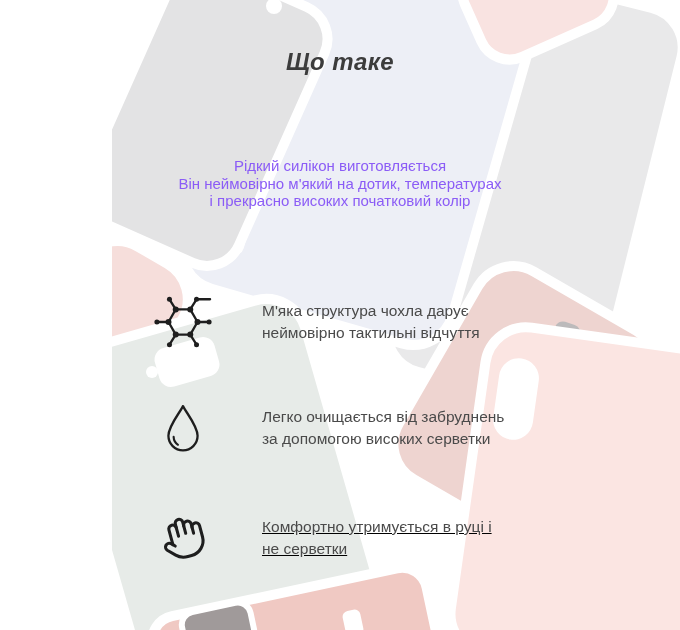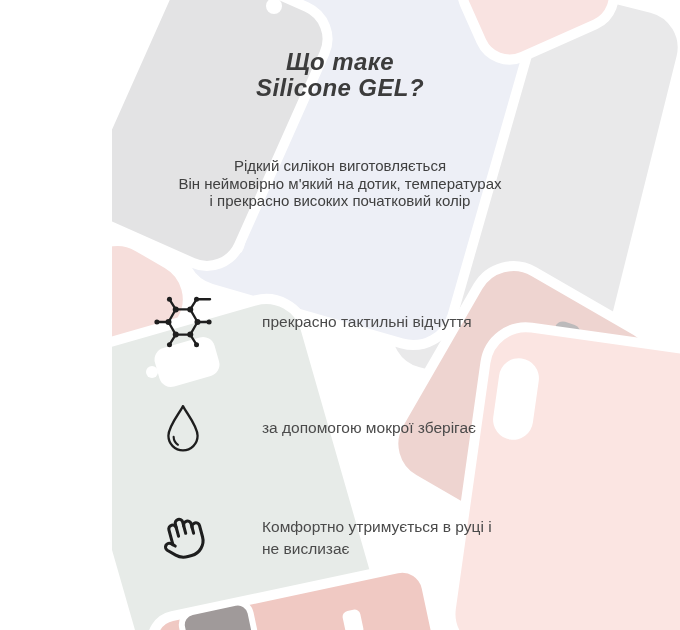--- a/index.html
+++ b/index.html
@@ -36,26 +36,26 @@
   .margin-left-white { position:absolute; left:0; top:0; width:112px; height:630px; background:#ffffff; }
   
   .content { position:absolute; inset:0; z-index:20; }
   .title {
     position:absolute; top:49px; left:0; right:0; text-align:center;
     font-size:24px; line-height:26px; font-weight:800; font-style:italic;
     color:#3c3c3c; letter-spacing:0.4px;
   }
   .intro {
     position:absolute; top:157px; left:0; right:0; text-align:center;
-    font-size:15px; line-height:17.5px; color:#404040;
+    font-size:15px; line-height:17.5px; color:#8b5cf6;
   }
   .feature {
     position:absolute; left:150px; height:64px; display:flex; align-items:center;
   }
-  .feature-1 { top:290px; } .feature-2 { top:396px; } .feature-3 { top:506px; }
+  .feature-1 { top:290px; } .feature-2 { top:396px; } .feature-3 { top:506px;text-decoration:underline; }
   .icon-cell { width:66px; display:flex; justify-content:center; align-items:center; }
   .feature-text {
     margin-left:46px; font-size:15.5px; line-height:22px; color:#4a4a4a;
     white-space:nowrap;
   }
   svg.icon { display:block; stroke:#1e1e1e; fill:none; stroke-linecap:round; stroke-linejoin:round; }
   .hand-rotate { transform:rotate(-15deg); }
 </style>
 </head>
 <body>
@@ -81,21 +81,20 @@
     <div class="sliver-dark"></div>
     <div class="case case-pink-br"></div>
     <div class="cut cut-pink-pill"></div>
     <div class="margin-left-white"></div>
   </div>
 
   <div class="content">
 
     <div class="title">
       <div>Що таке</div>
-      <div>Silicone GEL?</div>
     </div>
 
     <div class="intro">
       <div>Рідкий силікон виготовляється</div>
       <div>Він неймовірно м'який на дотик, температурах</div>
       <div>і прекрасно високих початковий колір</div>
     </div>
 
     <div class="feature feature-1">
       <div class="icon-cell">
@@ -118,45 +117,47 @@
             <circle cx="46" cy="6.5" r="2.6"></circle>
               <circle cx="18" cy="6.5" r="2.6"></circle>
             <circle cx="5" cy="30" r="2.6"></circle>
               <circle cx="59" cy="30" r="2.6"></circle>
             <circle cx="18" cy="53.5" r="2.6"></circle>
               <circle cx="46" cy="53.5" r="2.6"></circle>
           </g>
         </svg>
       </div>
       <div class="feature-text">
-        <div>прекрасно тактильні відчуття</div>
+        <div>М'яка структура чохла дарує</div>
+        <div>неймовірно тактильні відчуття</div>
       </div>
     </div>
 
     <div class="feature feature-2">
       <div class="icon-cell">
         <svg class="icon" width="38" height="50" viewBox="0 0 36 48" stroke-width="2.2">
           <path d="M18 3 C 14.5 10, 4 22, 4 31.5 a14 14 0 0 0 28 0 C 32 22 21.5 10 18 3 Z"></path>
           <path d="M9 32.5 a9.5 9.5 0 0 0 4.2 7.6" stroke-width="2"></path>
         </svg>
       </div>
       <div class="feature-text">
-        <div>за допомогою мокрої зберігає</div>
+        <div>Легко очищається від забруднень</div>
+        <div>за допомогою високих серветки</div>
       </div>
     </div>
 
     <div class="feature feature-3">
       <div class="icon-cell">
         <svg class="icon hand-rotate" width="46" height="52" viewBox="0 0 24 24" stroke-width="1.6">
           <path d="M18 11V6a2 2 0 0 0-2-2a2 2 0 0 0-2 2"></path>
           <path d="M14 10V4a2 2 0 0 0-2-2a2 2 0 0 0-2 2v2"></path>
           <path d="M10 10.5V6a2 2 0 0 0-2-2a2 2 0 0 0-2 2v8"></path>
           <path d="M18 8a2 2 0 1 1 4 0v6a8 8 0 0 1-8 8h-2c-2.8 0-4.5-.86-5.99-2.34l-3.6-3.6a2 2 0 0 1 2.83-2.82L7 15"></path>
         </svg>
       </div>
       <div class="feature-text">
         <div>Комфортно утримується в руці і</div>
-        <div>не вислизає</div>
+        <div>не серветки</div>
       </div>
     </div>
 
   </div>
 </div>
 
 </body></html>

